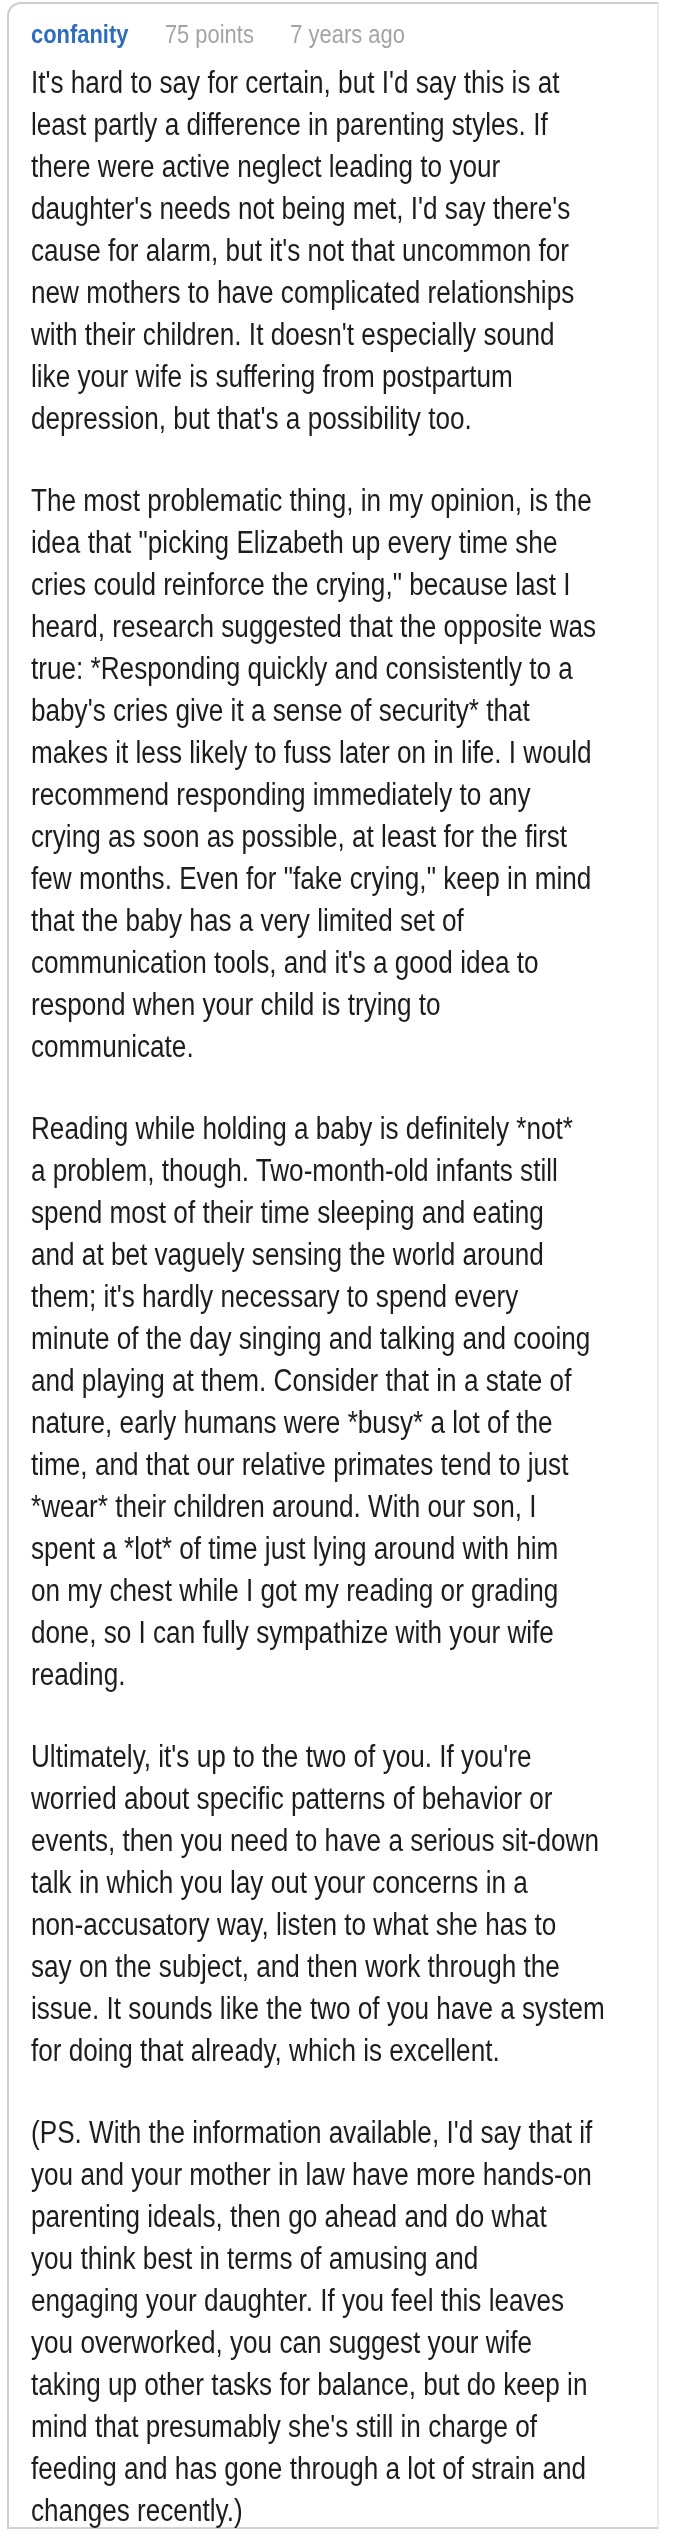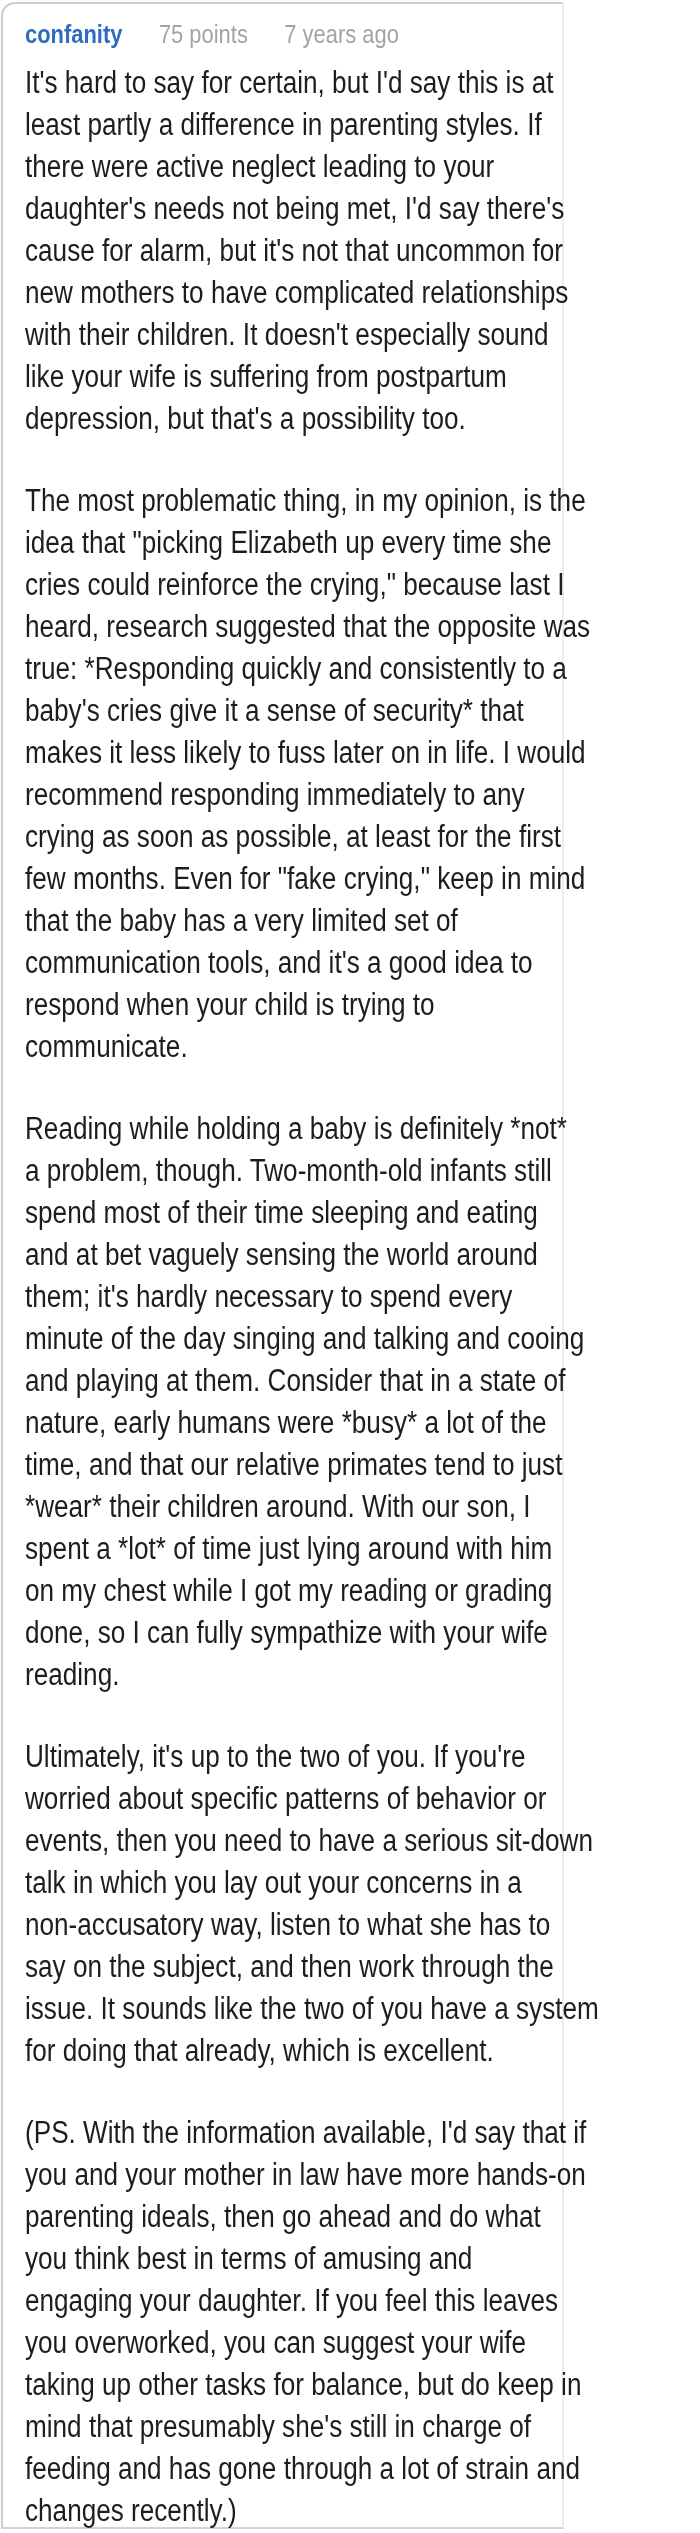--- a/index.html
+++ b/index.html
@@ -9,23 +9,23 @@
   }
   body {
     width: 700px;
     height: 2533px;
     position: relative;
     overflow: hidden;
     font-family: "Liberation Sans", sans-serif;
   }
   .comment-card {
     position: absolute;
-    left: 1px;
+    left: 7px;
     top: 2px;
-    width: 563px;
+    width: 652px;
     height: 2527px;
     box-sizing: border-box;
     background: #ffffff;
     border: 2px solid;
     border-color: #cdcdcd #ececec #d4d4d4 #cdcdcd;
     border-radius: 14px 0 0 0;
   }
   .condensed-wrap {
     position: absolute;
     left: 22px;

